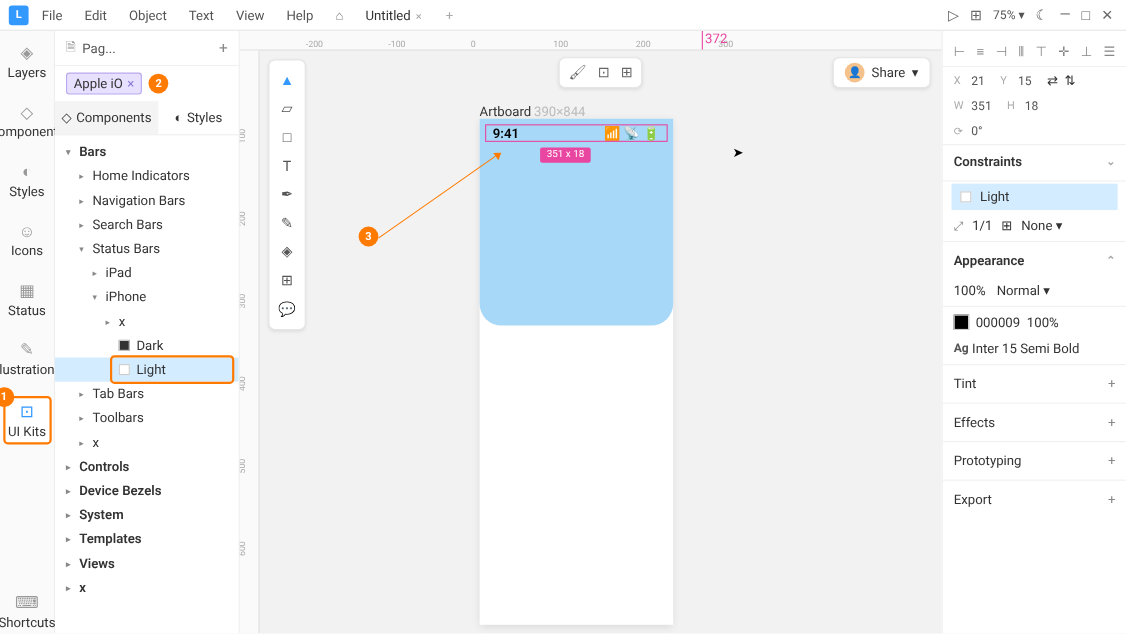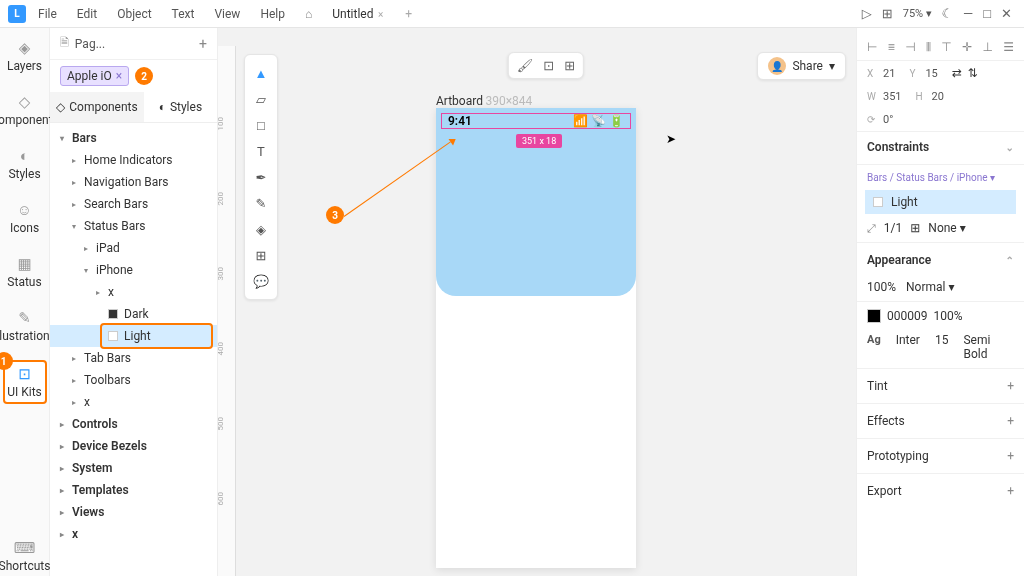--- a/index.html
+++ b/index.html
@@ -52,26 +52,26 @@
 .ruler-mark{position:absolute;top:0;bottom:0;width:1px;background:#e846a0;font-size:8px;color:#e846a0}
 .ruler-v{position:absolute;top:18px;left:0;bottom:0;width:18px;background:#fafafa;border-right:1px solid #ddd}
 .ruler-vtick{position:absolute;left:2px;font-size:8px;color:#aaa;transform:rotate(-90deg);transform-origin:left}
 .canvas{position:absolute;top:18px;left:18px;right:0;bottom:0}
 .floating-bar{position:absolute;top:6px;left:50%;transform:translateX(-50%);background:#fff;border:1px solid #e5e5e5;border-radius:6px;padding:5px 8px;display:flex;gap:10px;box-shadow:0 1px 3px rgba(0,0,0,0.08)}
 .fb-icon{color:#666;cursor:pointer;font-size:13px}
 .share-btn{position:absolute;top:6px;right:10px;background:#fff;border:1px solid #e5e5e5;border-radius:6px;padding:4px 10px;display:flex;align-items:center;gap:6px;color:#3399ff;cursor:pointer;box-shadow:0 1px 3px rgba(0,0,0,0.08);font-size:11px}
 .avatar{width:18px;height:18px;border-radius:50%;background:#f4c28a;display:flex;align-items:center;justify-content:center;font-size:10px}
 .artboard-label{position:absolute;top:48px;left:200px;font-size:10px;color:#999}
 .ab-dim{color:#bbb}
-.artboard{position:absolute;top:62px;left:200px;width:200px;height:460px;background:#fff;box-shadow:0 2px 8px rgba(0,0,0,0.1)}
+.artboard{position:absolute;top:62px;left:200px;width:176px;height:460px;background:#fff;box-shadow:0 2px 8px rgba(0,0,0,0.1)}
 .ab-top{width:100%;height:188px;background:#a8d8f7;border-bottom-left-radius:20px;border-bottom-right-radius:20px;position:relative}
 .status-bar{position:absolute;top:5px;left:5px;right:5px;height:16px;border:1px solid #e846a0;display:flex;align-items:center;justify-content:space-between;padding:0 6px;font-size:9px}
 .status-time{color:#000;font-weight:600}
 .status-icons{display:flex;gap:3px;color:#000;font-size:8px}
-.dim-badge{position:absolute;top:26px;left:80px;background:#e846a0;color:#fff;font-size:9px;padding:2px 6px;border-radius:2px}
+.dim-badge{position:absolute;top:26px;left:55px;background:#e846a0;color:#fff;font-size:9px;padding:2px 6px;border-radius:2px}
 .arrow-line{position:absolute;border-top:1.5px solid #ff7a00;transform-origin:left center;z-index:5}
 .arrow-head{position:absolute;width:0;height:0;border-left:6px solid #ff7a00;border-top:4px solid transparent;border-bottom:4px solid transparent}
 .annot-canvas{position:absolute;width:18px;height:18px;border-radius:50%;background:#ff7a00;color:#fff;display:flex;align-items:center;justify-content:center;font-size:10px;font-weight:bold;z-index:6}
 .cursor-ptr{position:absolute;top:86px;left:430px;font-size:12px;color:#000}
 .right-panel{width:168px;background:#fff;border-left:1px solid #eee;overflow-y:auto;padding:6px 0}
 .align-row{display:flex;justify-content:space-between;padding:6px 10px;border-bottom:1px solid #f0f0f0}
 .align-icon{color:#888;cursor:pointer;font-size:12px}
 .prop-pair{display:flex;gap:14px;padding:5px 10px}
 .prop-item{display:flex;align-items:center;gap:6px}
 .prop-label{color:#aaa;font-size:10px;width:10px}
@@ -79,21 +79,21 @@
 .rotate-row{padding:5px 10px;display:flex;align-items:center;gap:6px;border-bottom:1px solid #f0f0f0}
 .section-head{display:flex;justify-content:space-between;align-items:center;padding:8px 10px;color:#555;font-weight:600;font-size:11px}
 .chev{color:#aaa;font-size:10px}
 .comp-path{padding:5px 10px;color:#8a76d0;font-size:10px}
 .comp-instance{margin:2px 8px;padding:5px 8px;background:#d4ecff;display:flex;align-items:center;gap:6px;font-size:11px}
 .grid-row{padding:5px 10px;display:flex;align-items:center;gap:8px;font-size:11px;color:#555}
 .clink{color:#888;font-size:11px}
 .appearance-row{padding:5px 10px;display:flex;gap:10px;font-size:11px;color:#555}
 .sel-color{padding:5px 10px;display:flex;align-items:center;gap:6px;font-size:11px}
 .sel-sw{width:14px;height:14px;background:#000;border:1px solid #ccc}
-.font-row{padding:5px 10px;display:flex;gap:15px;font-size:11px;color:#666}
+.font-row{padding:5px 10px;display:flex;gap:3px;font-size:11px;color:#666}
 .ag{font-weight:bold;color:#555;font-size:11px}
 .section-line{border-top:1px solid #f0f0f0;margin:2px 0}
 .section-btn{display:flex;justify-content:space-between;padding:8px 10px;color:#555;font-size:11px}
 .plus{color:#888}
 .checkbox-row{padding:5px 10px;display:flex;align-items:center;gap:6px;font-size:11px;color:#666}
 .cb{width:11px;height:11px;border:1px solid #aaa}
 .ann1-box{position:absolute;border:2px solid #ff7a00;border-radius:4px;pointer-events:none}
 .flip-icons{color:#aaa;font-size:11px;display:flex;gap:6px}
 </style>
 </head>
@@ -263,20 +263,31 @@
           <span>Views</span>
         </div>
       <div class="tree-item l0">
           <span class="tree-caret">▸</span>
           <span>x</span>
         </div>
     </div>
   </div>
 
   <div class="canvas-wrap">
+    <div class="ruler-h">
+      <span class="ruler-tick" style="left:60px">-200</span>
+      <span class="ruler-tick" style="left:135px">-100</span>
+      <span class="ruler-tick" style="left:210px">0</span>
+      <span class="ruler-tick" style="left:285px">100</span>
+      <span class="ruler-tick" style="left:360px">200</span>
+      <span class="ruler-tick" style="left:435px">300</span>
+      <span class="ruler-mark" style="left:420px">
+          <span style="position:absolute;top:0;left:3px;color:#e846a0">372</span>
+        </span>
+    </div>
     <div class="ruler-v">
       <span class="ruler-vtick" style="top:80px">100</span>
       <span class="ruler-vtick" style="top:155px">200</span>
       <span class="ruler-vtick" style="top:230px">300</span>
       <span class="ruler-vtick" style="top:305px">400</span>
       <span class="ruler-vtick" style="top:380px">500</span>
       <span class="ruler-vtick" style="top:455px">600</span>
     </div>
     <div class="canvas">
       <div class="toolbar">
@@ -349,33 +360,32 @@
           <span>⇅</span>
         </div>
     </div>
     <div class="prop-pair">
       <div class="prop-item">
           <span class="prop-label">W</span>
           <span class="prop-val">351</span>
         </div>
       <div class="prop-item">
           <span class="prop-label">H</span>
-          <span class="prop-val">20</span>
+          <span class="prop-val">18</span>
         </div>
     </div>
     <div class="rotate-row">
       <span class="prop-label">⟳</span>
       <span class="prop-val">0°</span>
     </div>
     <div class="section-head">
         <span>Constraints</span>
         <span class="chev">⌄</span>
       </div>
     <div class="section-line"></div>
-    <div class="comp-path">Bars / Status Bars / iPhone ▾</div>
     <div class="comp-instance">
         <span class="swatch"></span>
         <span>Light</span>
       </div>
     <div class="grid-row">
       <span class="clink">⤢</span>
       <span>1/1</span>
       <span>⊞</span>
       <span>None ▾</span>
     </div>

